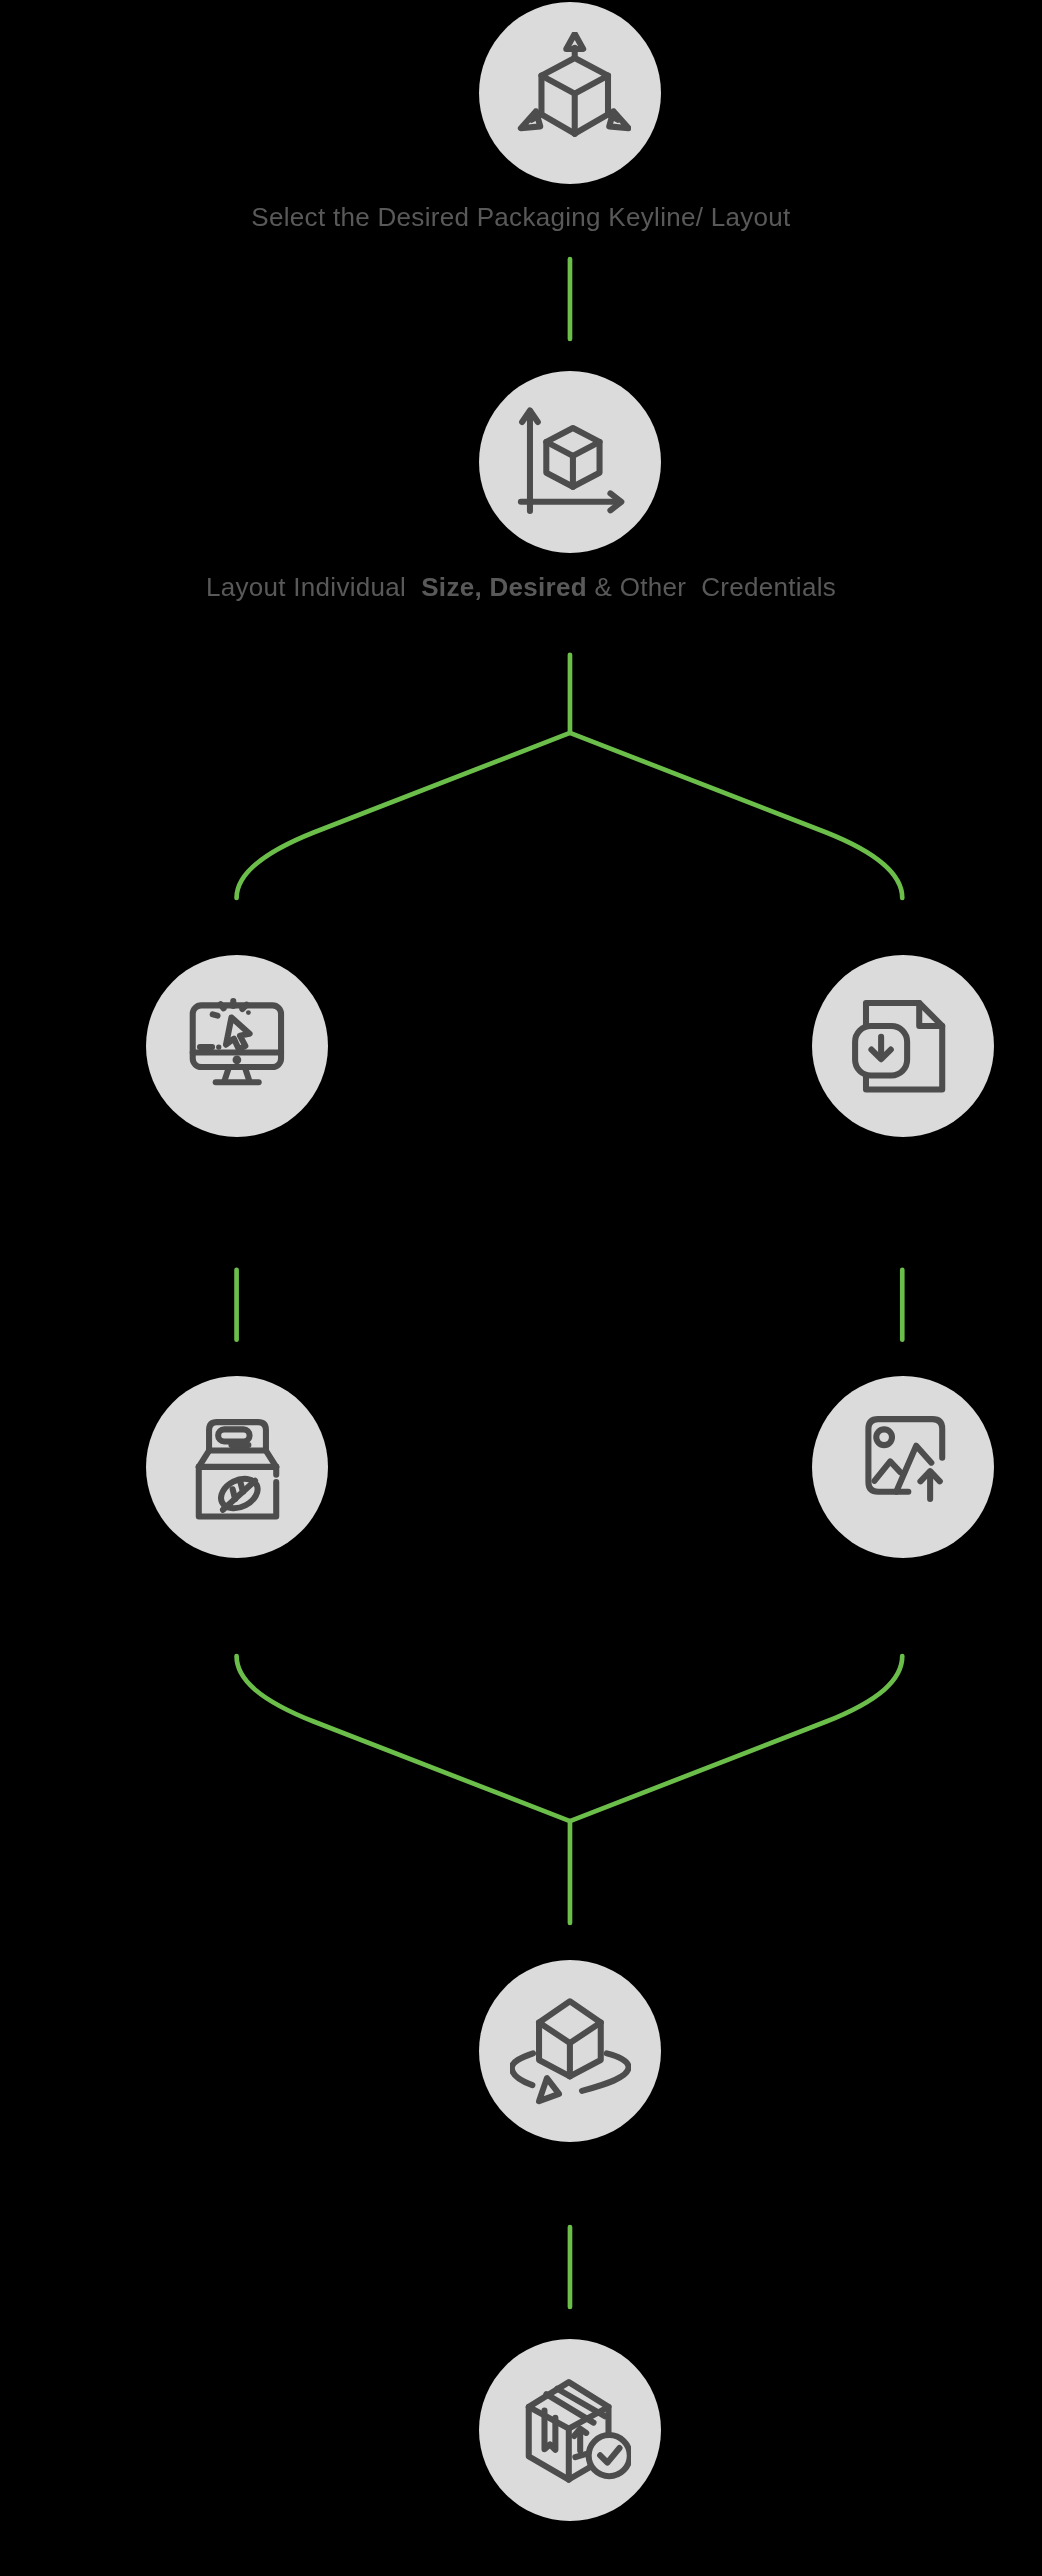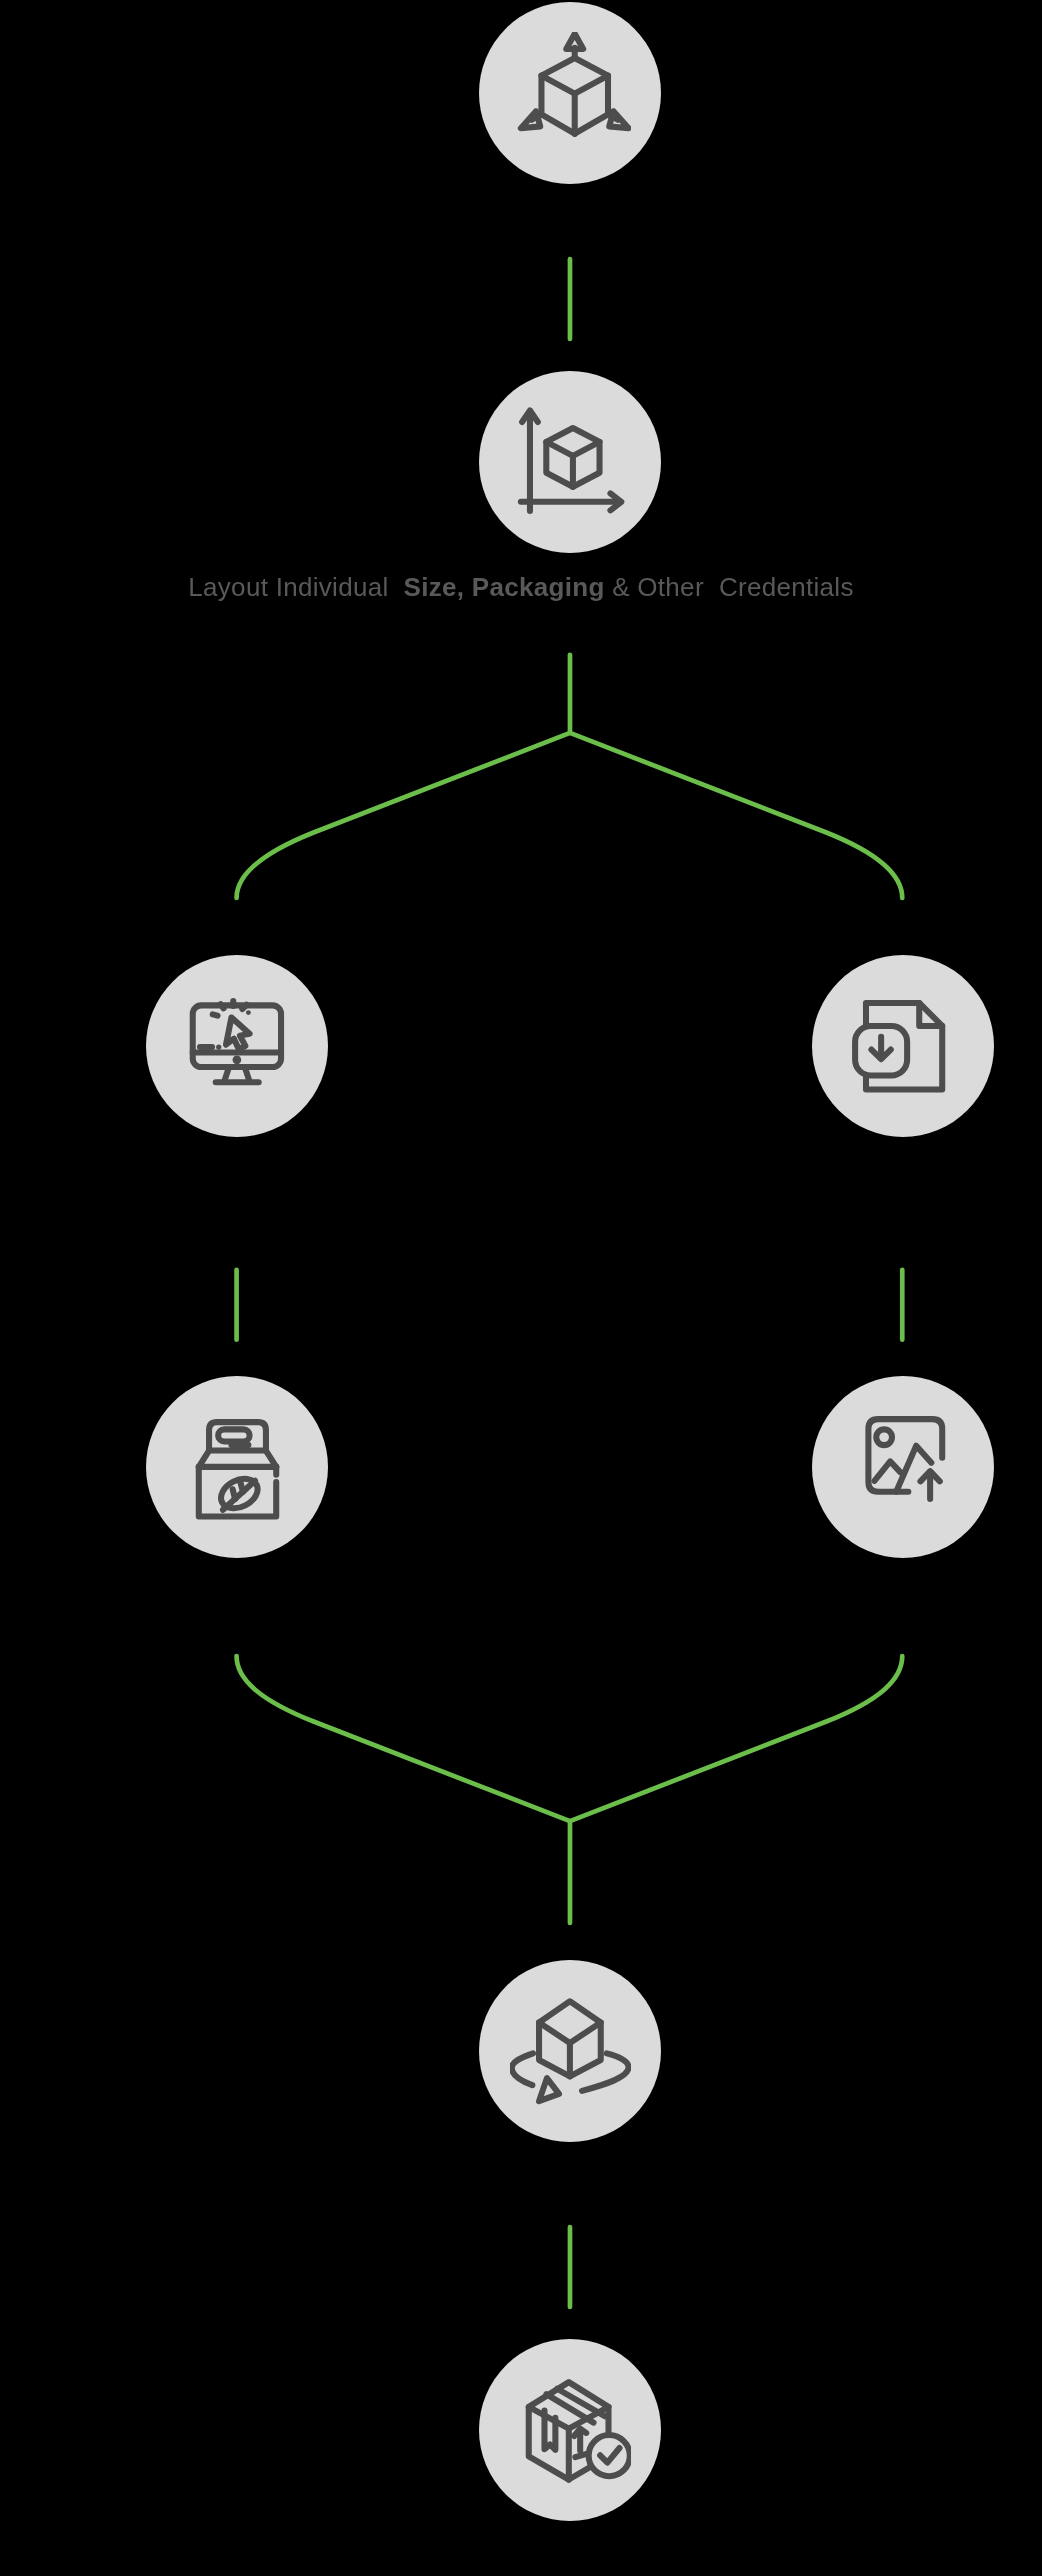--- a/index.html
+++ b/index.html
@@ -50,34 +50,35 @@
       <path d="M81 36 V68 L53.5 84"></path>
       <path d="M53.5 51 V84"></path>
       <path d="M53.5 21.5 V13"></path>
       <path d="M46.5 14 L53.5 1.5 L60.5 14 Z"></path>
       <path d="M26 68 L18 72.5"></path>
       <path d="M21.5 65.5 L9 79.5 L25 78 Z"></path>
       <path d="M81 68 L89 72.5"></path>
       <path d="M85.5 65.5 L98 79.5 L82 78 Z"></path>
     </svg>
   </div>
+  <div class="label" style="top:201px;">Select the Desired Packaging Keyline/ Layout</div>
 
   <div class="circle" style="left:479px;top:371px;">
     <svg class="icon-svg" viewBox="0 0 100 100" stroke="currentColor" fill="none" stroke-width="5" stroke-linecap="round" stroke-linejoin="round">
       <path d="M16.5 90 V8"></path>
       <path d="M10 16.5 L16.5 7 L23 16.5"></path>
       <path d="M9 82.5 H91"></path>
       <path d="M83 75.5 L92 82.5 L83 89.5"></path>
       <path d="M52 21.5 L74 33 L52 44.5 L30 33 Z"></path>
       <path d="M30 33 V58.5 L52 70"></path>
       <path d="M74 33 V58.5 L52 70"></path>
       <path d="M52 44.5 V70"></path>
     </svg>
   </div>
-  <div class="label" style="top:571px;"><span>Layout Individual  </span><b>Size, Packaging</b><span> &amp; Other  Credentials</span></div>
+  <div class="label" style="top:571px;"><span>Layout Individual  </span><b>Size, Desired</b><span> &amp; Other  Credentials</span></div>
 
   <div class="circle" style="left:146px;top:955px;">
     <svg class="icon-svg" viewBox="0 0 100 100" stroke="currentColor" fill="none" stroke-width="5" stroke-linecap="round" stroke-linejoin="round">
       <rect x="13" y="16" width="73" height="51" rx="7"></rect>
       <path d="M13 55 H86"></path>
       <path d="M19 50.5 H29"></path>
       <circle class="fdot" cx="34.5" cy="50.5" r="2.2"></circle>
       <circle class="fdot" cx="49.5" cy="61" r="3.6"></circle>
       <path d="M43 67 L39 79"></path>
       <path d="M56 67 L60 79"></path>

